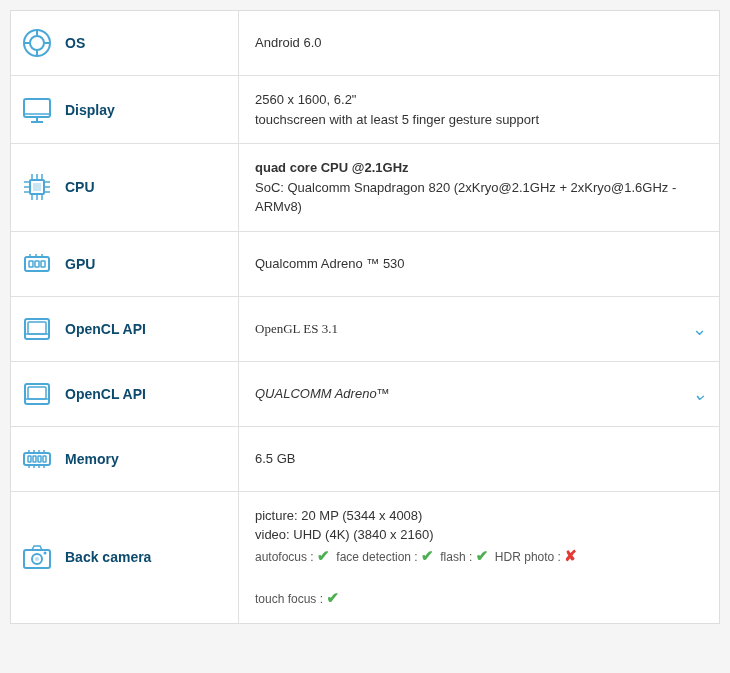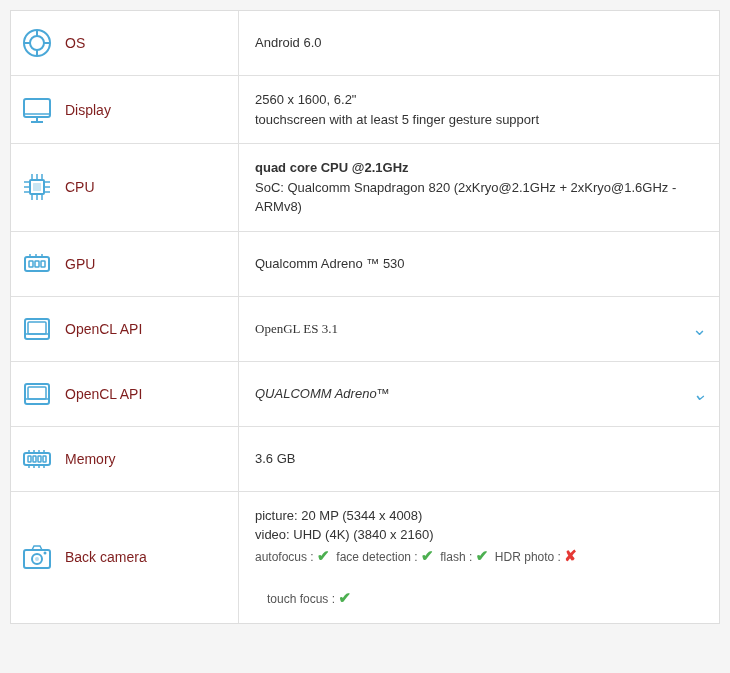--- a/index.html
+++ b/index.html
@@ -41,23 +41,23 @@
       display: flex;
       align-items: center;
       justify-content: center;
       flex-shrink: 0;
     }
     .spec-icon svg {
       width: 30px;
       height: 30px;
     }
     .spec-label {
-      color: #7f1d1d;
+      color: #0c4a6e;
       font-size: 14px;
-      font-weight: normal;
+      font-weight: bold;
     }
     .spec-right {
       flex: 1;
       padding: 14px 14px 14px 16px;
       display: flex;
       align-items: center;
       position: relative;
       color: #333;
       line-height: 1.5;
     }
@@ -229,21 +229,21 @@
           <line x1="22" y1="9" x2="22" y2="6" stroke="#4aa8d8" stroke-width="1.5"></line>
           <line x1="7" y1="21" x2="7" y2="24" stroke="#4aa8d8" stroke-width="1.5"></line>
           <line x1="12" y1="21" x2="12" y2="24" stroke="#4aa8d8" stroke-width="1.5"></line>
           <line x1="17" y1="21" x2="17" y2="24" stroke="#4aa8d8" stroke-width="1.5"></line>
           <line x1="22" y1="21" x2="22" y2="24" stroke="#4aa8d8" stroke-width="1.5"></line>
         </svg>
       </div>
       <span class="spec-label">Memory</span>
     </div>
     <div class="spec-right">
-      <div class="spec-right-inner">3.6 GB</div>
+      <div class="spec-right-inner">6.5 GB</div>
     </div>
   </div>
 
 
   <div class="spec-row">
     <div class="spec-left">
       <div class="spec-icon">
         <svg viewBox="0 0 30 30" fill="none" xmlns="http://www.w3.org/2000/svg">
           <rect x="2" y="8" width="26" height="18" rx="2" stroke="#4aa8d8" stroke-width="2" fill="none"></rect>
           <path d="M10 8 L12 4 L18 4 L20 8" stroke="#4aa8d8" stroke-width="1.5" fill="none"></path>
@@ -253,18 +253,18 @@
         </svg>
       </div>
       <span class="spec-label">Back camera</span>
     </div>
     <div class="spec-right">
       <div class="spec-right-inner">
         picture: 20 MP (5344 x 4008)<br>
         video: UHD (4K) (3840 x 2160)<br>
         <span style="font-size:12px;color:#555;">autofocus : <span class="check-green">✔</span>&nbsp; face detection : <span class="check-green">✔</span>&nbsp; flash : <span class="check-green">✔</span>&nbsp; HDR photo : <span class="cross-red">✘</span></span><br>
         <br>
-        <span style="font-size:12px;color:#555;margin-left:12px;">touch focus : <span class="check-green">✔</span></span>
+        <span style="font-size:12px;color:#555;">touch focus : <span class="check-green">✔</span></span>
       </div>
     </div>
   </div>
 
 </div>
 
 </body></html>

